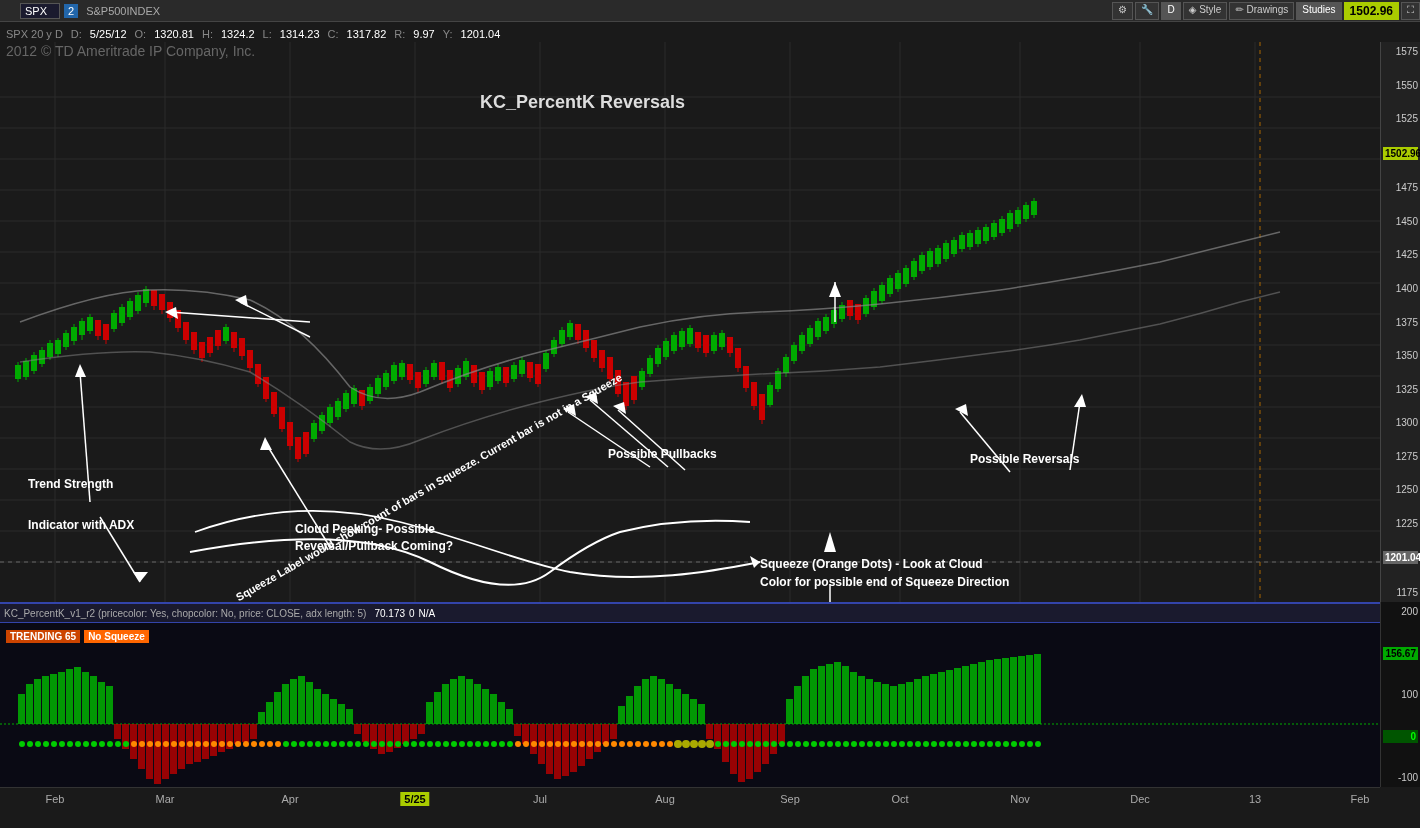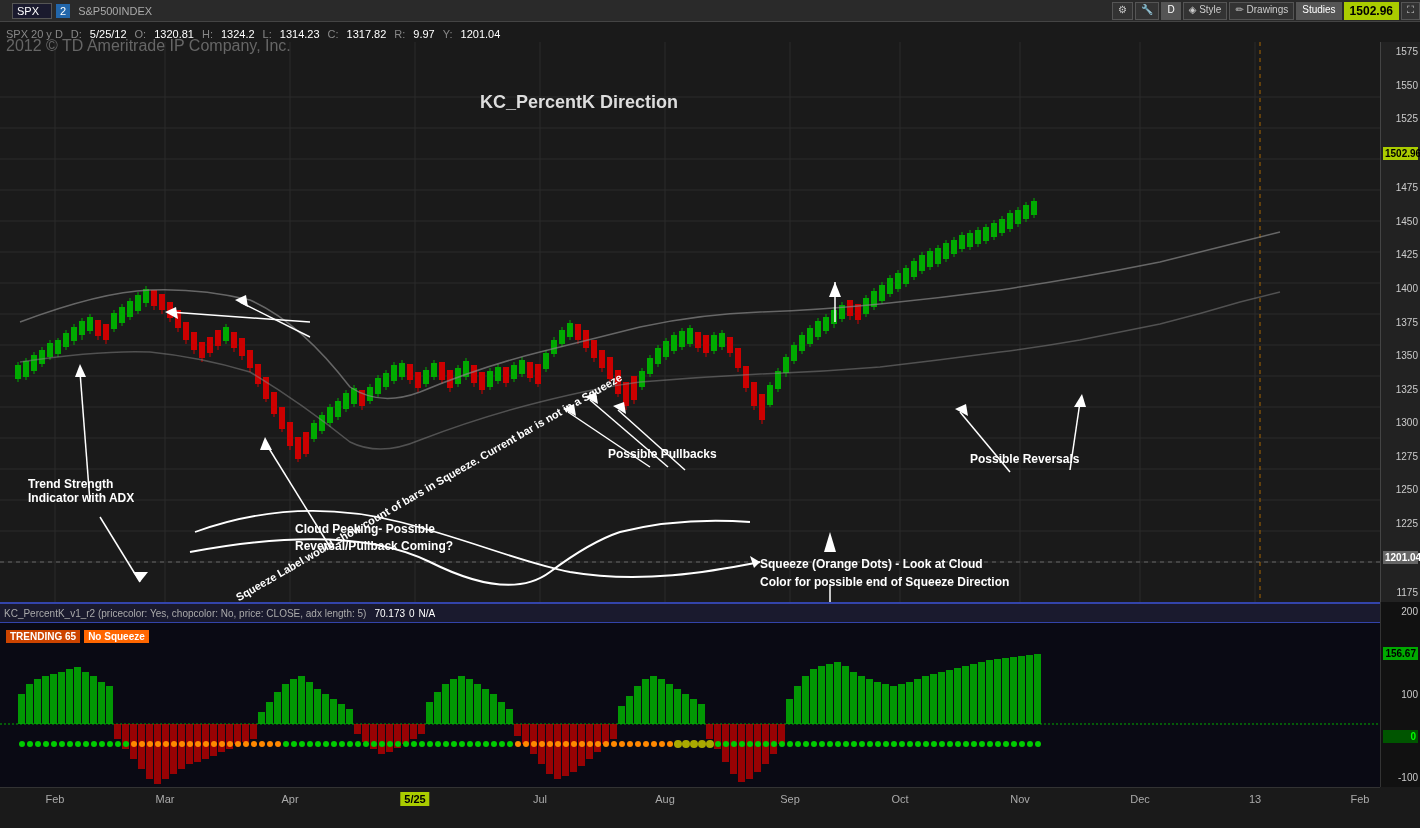--- a/index.html
+++ b/index.html
@@ -12,21 +12,21 @@
       position: relative;
     }
 
     
     #toolbar {
       height: 22px;
       background: #2a2a2a;
       border-bottom: 1px solid #444;
       display: flex;
       align-items: center;
-      padding: 0 12px;
+      padding: 0 20px;
       gap: 4px;
       position: relative;
     }
     #symbol-box {
       background: #1a1a2e;
       border: 1px solid #555;
       color: #fff;
       font-size: 11px;
       padding: 1px 4px;
       min-width: 40px;
@@ -80,24 +80,24 @@
       gap: 8px;
       font-size: 11px;
       color: #ccc;
     }
     .ohlc-label { color: #888; }
     .ohlc-val { color: #fff; }
 
     
     #copyright {
       position: absolute;
-      top: 37px;
+      top: 43px;
       left: 6px;
       color: #666;
-      font-size: 16px;
+      font-size: 14px;
       z-index: 10;
     }
 
     
     #main-chart {
       position: absolute;
       top: 42px;
       left: 0;
       width: 1380px;
       height: 560px;
@@ -694,24 +694,24 @@
     <line x1="835" y1="240" x2="835" y2="280" stroke="white" stroke-width="1.5"></line>
     <polygon points="835,240 829,255 841,255" fill="white"></polygon>
 
     <line x1="190,290" x2="2,300" stroke="white" stroke-width="2"></line>
     <line x1="310" y1="280" x2="170" y2="270" stroke="white" stroke-width="1.5"></line>
     <polygon points="165,270 176,265 178,277" fill="white"></polygon>
     <line x1="310" y1="295" x2="240" y2="260" stroke="white" stroke-width="1.5"></line>
     <polygon points="235,258 246,253 248,265" fill="white"></polygon>
   </svg>
 
-  <div id="chart-title">KC_PercentK Direction</div>
+  <div id="chart-title">KC_PercentK Reversals</div>
 
   <div class="annotation" style="left:28px;top:435px;">Trend Strength</div>
-  <div class="annotation" style="left:28px;top:449px;">Indicator with ADX</div>
+  <div class="annotation" style="left:28px;top:476px;">Indicator with ADX</div>
   <div class="annotation" style="left:295px;top:480px;">Cloud Peeking- Possible</div>
   <div class="annotation" style="left:295px;top:497px;">Reversal/Pullback Coming?</div>
   <div class="annotation" style="left:608px;top:405px;">Possible Pullbacks</div>
   <div class="annotation" style="left:970px;top:410px;">Possible Reversals</div>
   <div class="annotation" style="left:760px;top:515px;">Squeeze (Orange Dots) - Look at Cloud</div>
   <div class="annotation" style="left:760px;top:533px;">Color for possible end of Squeeze Direction</div>
 
   <div class="rotated-annotation" style="left:210px;top:450px;transform:rotate(-30deg);font-size:11px;color:white;width:400px;">Squeeze Label would show count of bars in Squeeze. Current bar is not in a Squeeze</div>
 </div>
 

